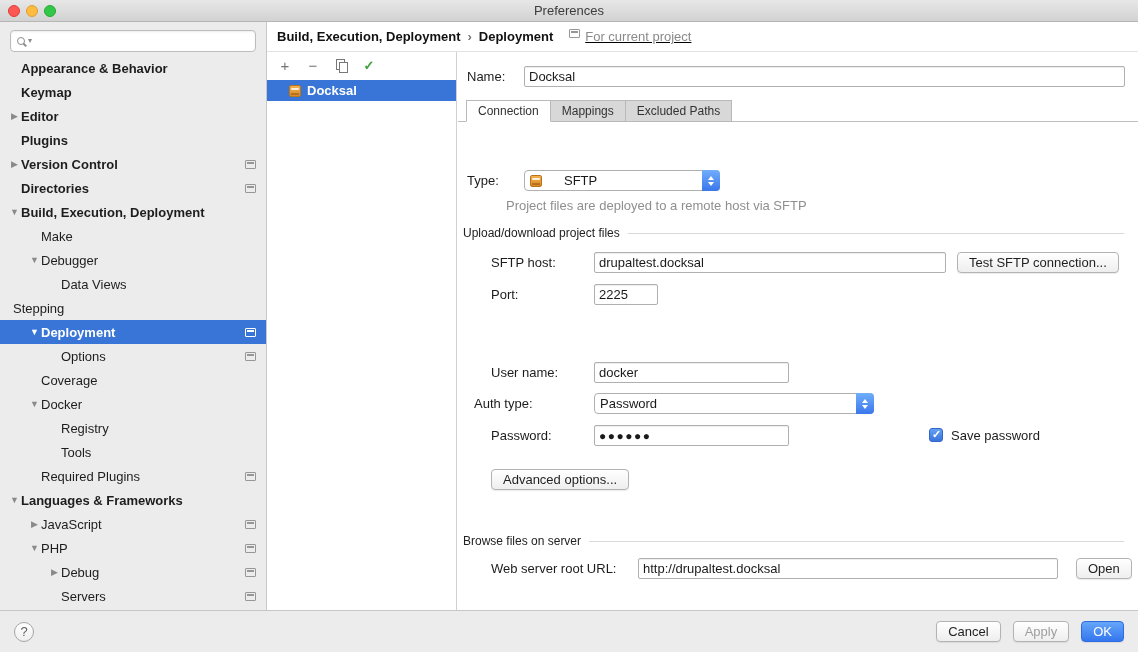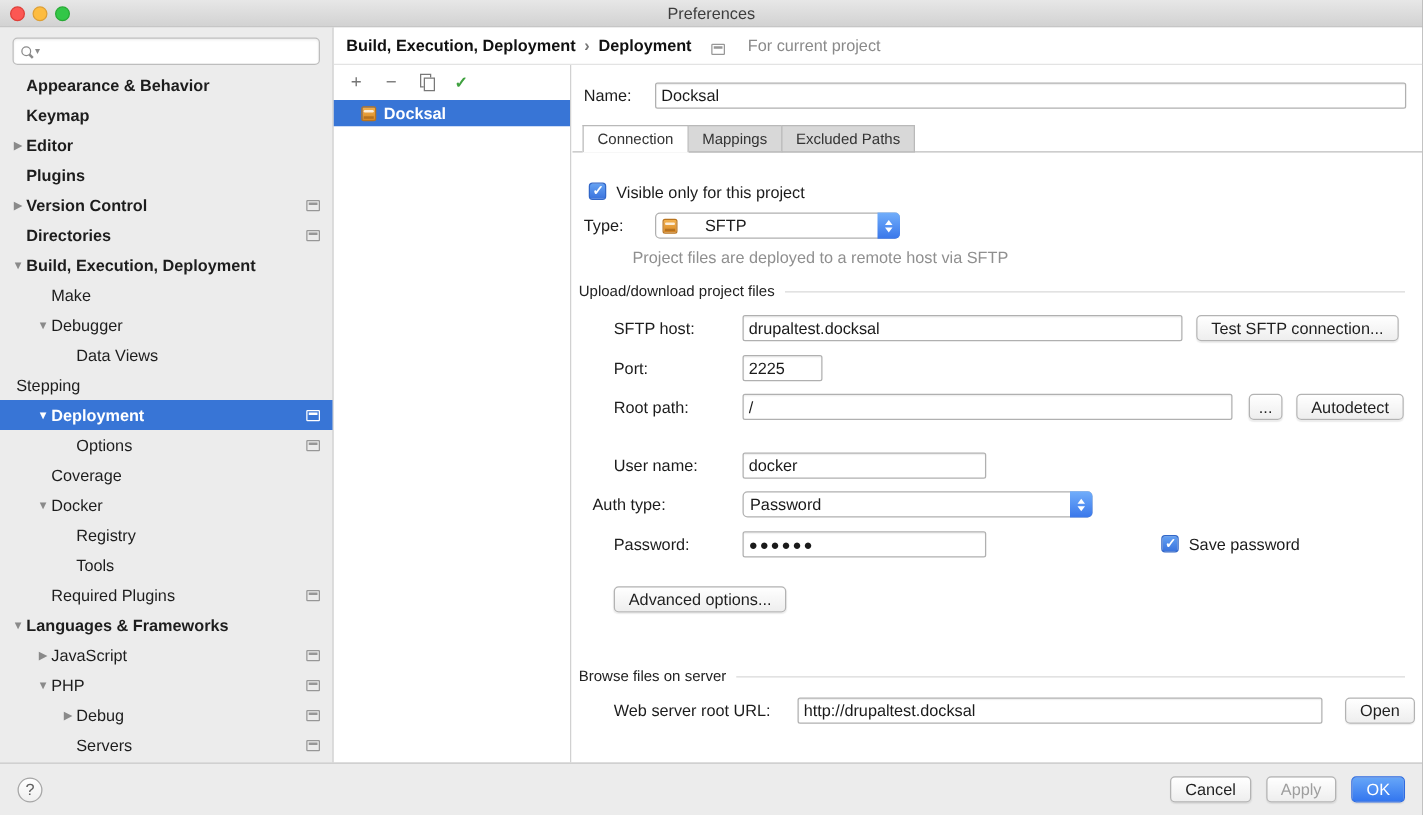--- a/index.html
+++ b/index.html
@@ -44,21 +44,21 @@
   .tree-row .scope-icon { margin-left:auto; margin-right:10px; }
   .tree-row.selected .scope-icon { border-color:#fff; }
   .tree-row.selected .scope-icon::after { background:#fff; }
 
   
   .content-header { position:absolute; left:267px; top:22px; right:0; height:30px;
     background:#fff; border-bottom:1px solid #e3e3e3; display:flex; align-items:center;
     padding-left:10px; }
   .bc { font-size:13px; font-weight:bold; color:#111; white-space:nowrap; }
   .bc-sep { font-size:13px; color:#777; margin:0 7px; font-weight:bold; }
-  .scope-group { display:flex; align-items:flex-end; gap:18px; margin-left:16px; }
+  .scope-group { display:flex; align-items:flex-start; gap:5px; margin-left:16px;text-decoration:underline; }
   .scope-text { font-size:13px; color:#8a8a8a; }
 
   
   .middle { position:absolute; left:267px; top:52px; width:190px; bottom:42px;
     background:#fff; border-right:1px solid #d1d1d1; }
   .mtoolbar { height:26px; display:flex; align-items:center; padding-left:8px; gap:8px; }
   .tbtn { width:20px; height:18px; border:none; background:transparent; display:flex;
     align-items:center; justify-content:center; padding:0; cursor:default; }
   .tglyph { font-size:15px; color:#757575; line-height:1; }
   .tglyph.green { color:#3fa13f; font-size:13px; font-weight:bold; }
@@ -289,24 +289,20 @@
       <label class="flabel" style="left:9px">Name:</label>
       <input class="tf" style="left: 66px; width: 601px;" value="Docksal">
     </div>
 
     <div class="tabbar">
         <div class="tab active">Connection</div>
         <div class="tab">Mappings</div>
         <div class="tab">Excluded Paths</div>
       </div>
 
-    <div class="frow" style="top:91px">
-      <span class="cb checked" style="left:13px; top:3px"></span>
-      <label class="flabel" style="left:35px">Visible only for this project</label>
-    </div>
 
     <div class="frow" style="top:118px">
       <label class="flabel" style="left:9px">Type:</label>
       <div class="combo" style="left:66px; width:196px">
         <span class="sftp-ic"></span>
         <span class="combo-text">SFTP</span>
         <span class="stepper">
           <i class="utri"></i>
           <i class="dtri"></i>
         </span>
@@ -324,26 +320,20 @@
       <label class="flabel" style="left:33px">SFTP host:</label>
       <input class="tf" style="left: 136px; width: 352px;" value="drupaltest.docksal">
       <button class="btn" style="left:499px">Test SFTP connection...</button>
     </div>
 
     <div class="frow" style="top:232px">
       <label class="flabel" style="left:33px">Port:</label>
       <input class="tf" style="left: 136px; width: 64px;" value="2225">
     </div>
 
-    <div class="frow" style="top:263px">
-      <label class="flabel" style="left:33px">Root path:</label>
-      <input class="tf" style="left: 136px; width: 392px;" value="/">
-      <button class="btn" style="left:541px; width:27px; padding:0">...</button>
-      <button class="btn" style="left:579px">Autodetect</button>
-    </div>
 
     <div class="frow" style="top:310px">
       <label class="flabel" style="left:33px">User name:</label>
       <input class="tf" style="left: 136px; width: 195px;" value="docker">
     </div>
 
     <div class="frow" style="top:341px">
       <label class="flabel" style="left:16px">Auth type:</label>
       <div class="combo" style="left:136px; width:280px">
         <span class="combo-text">Password</span>

